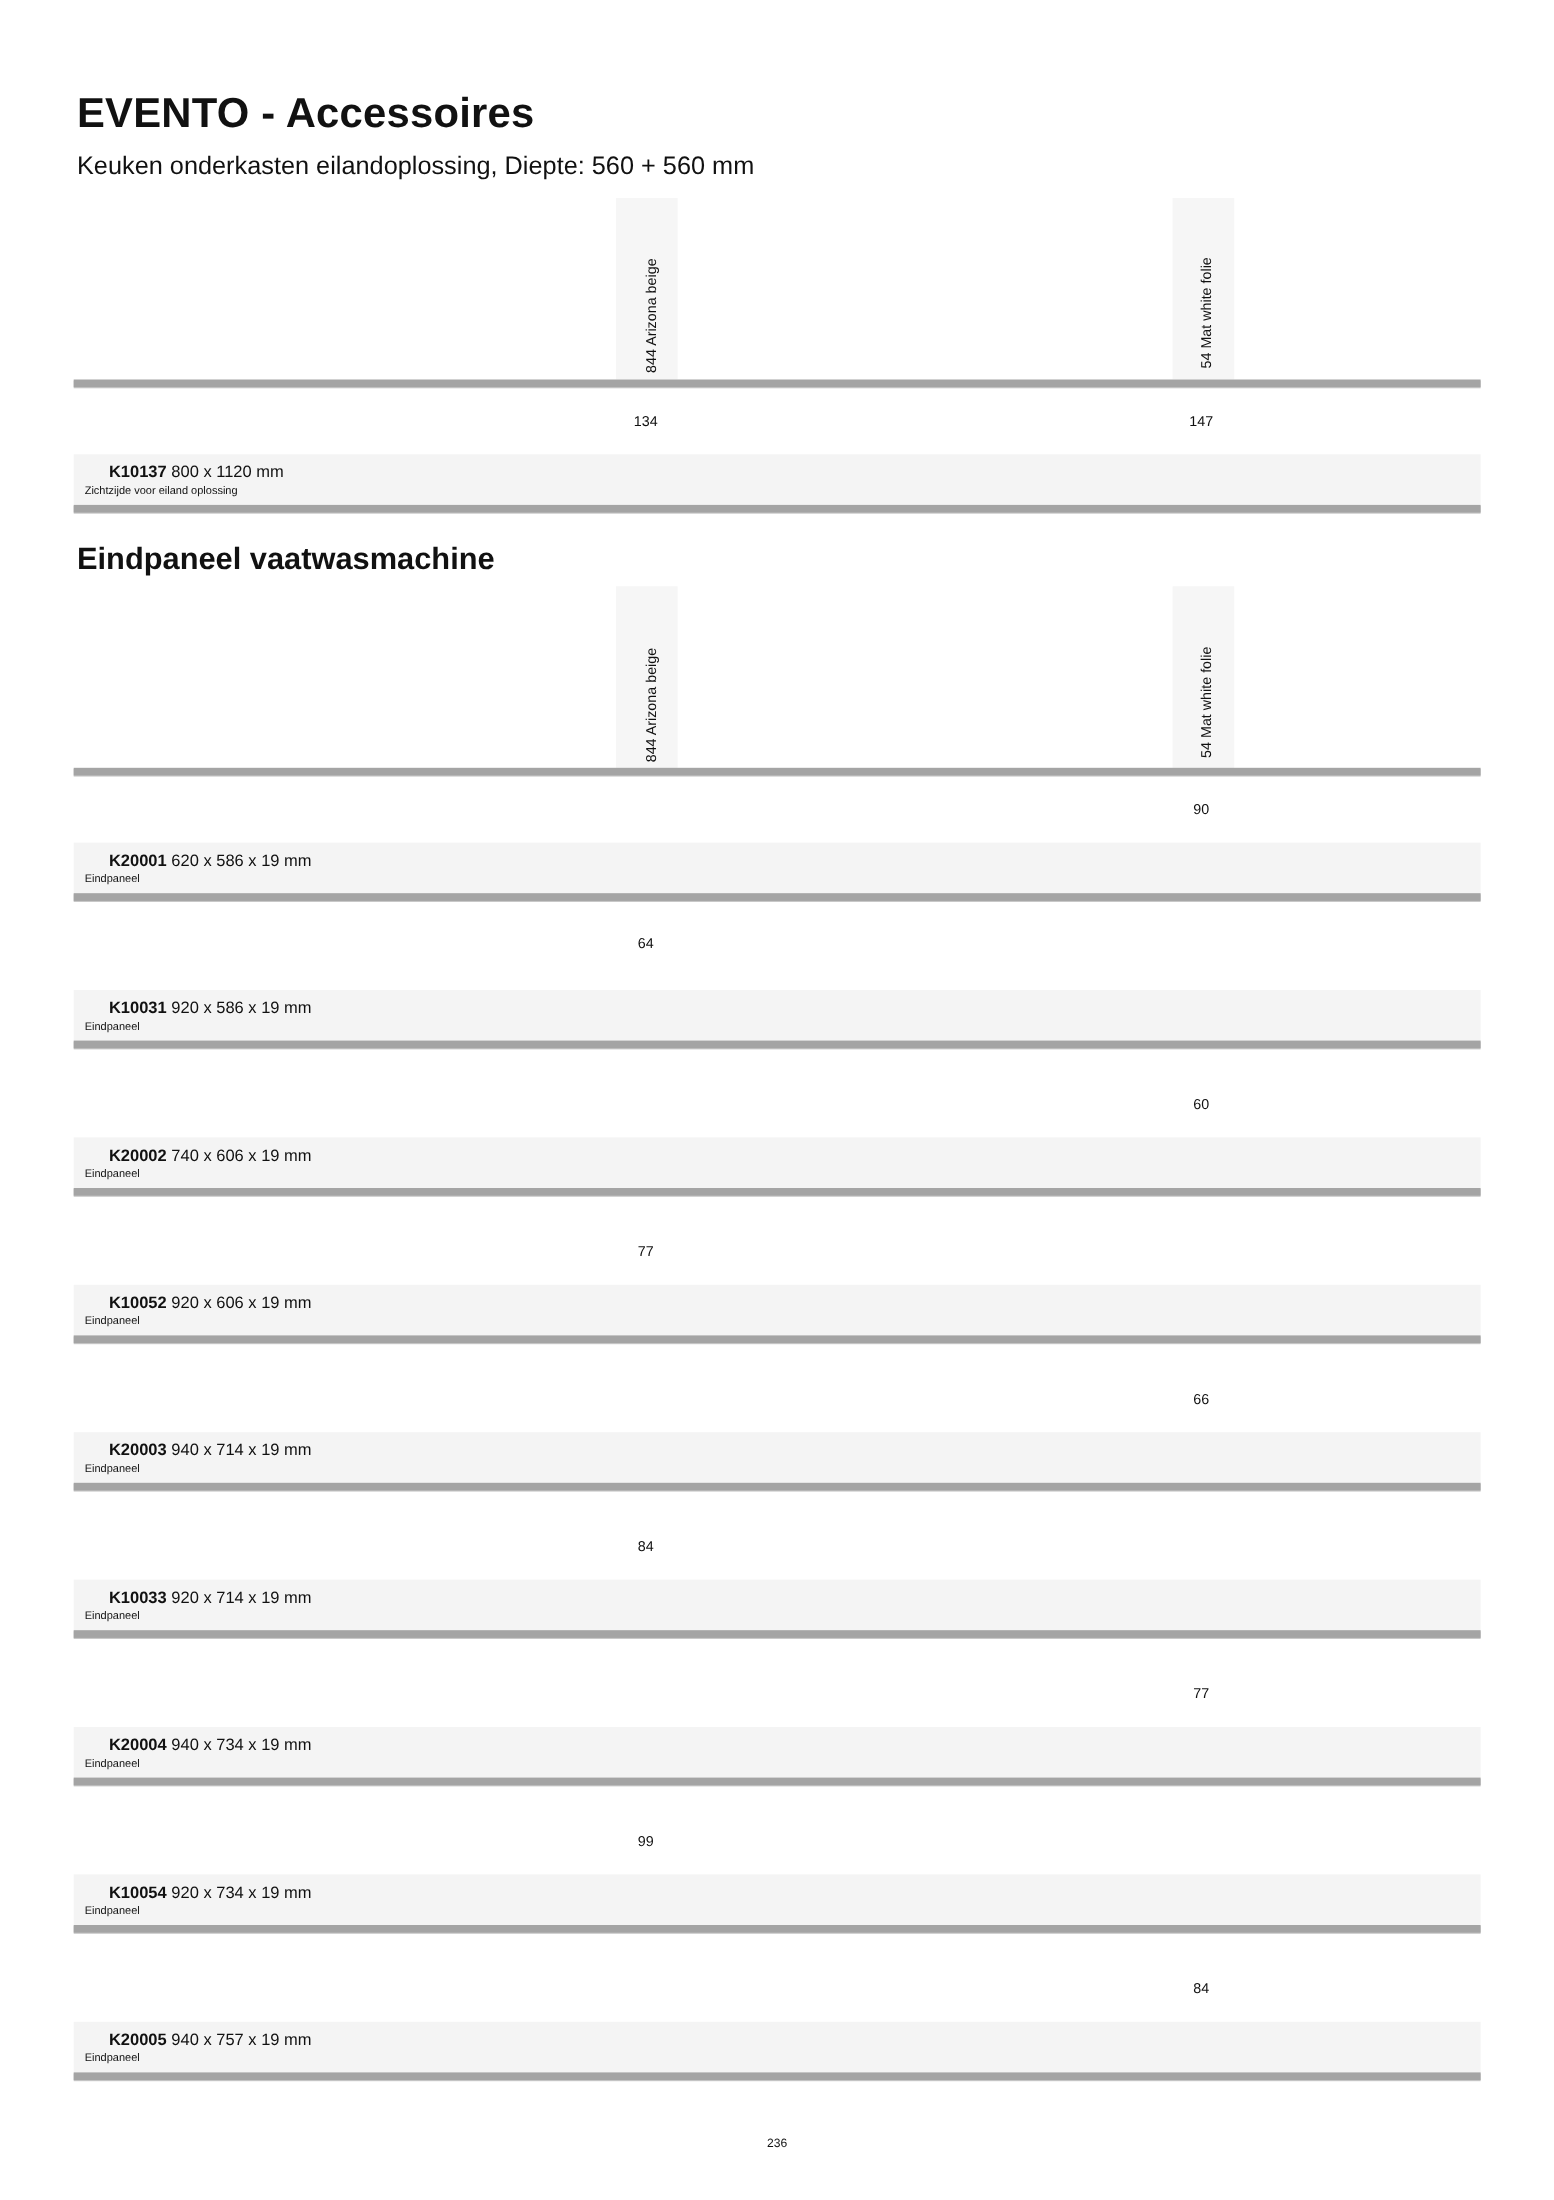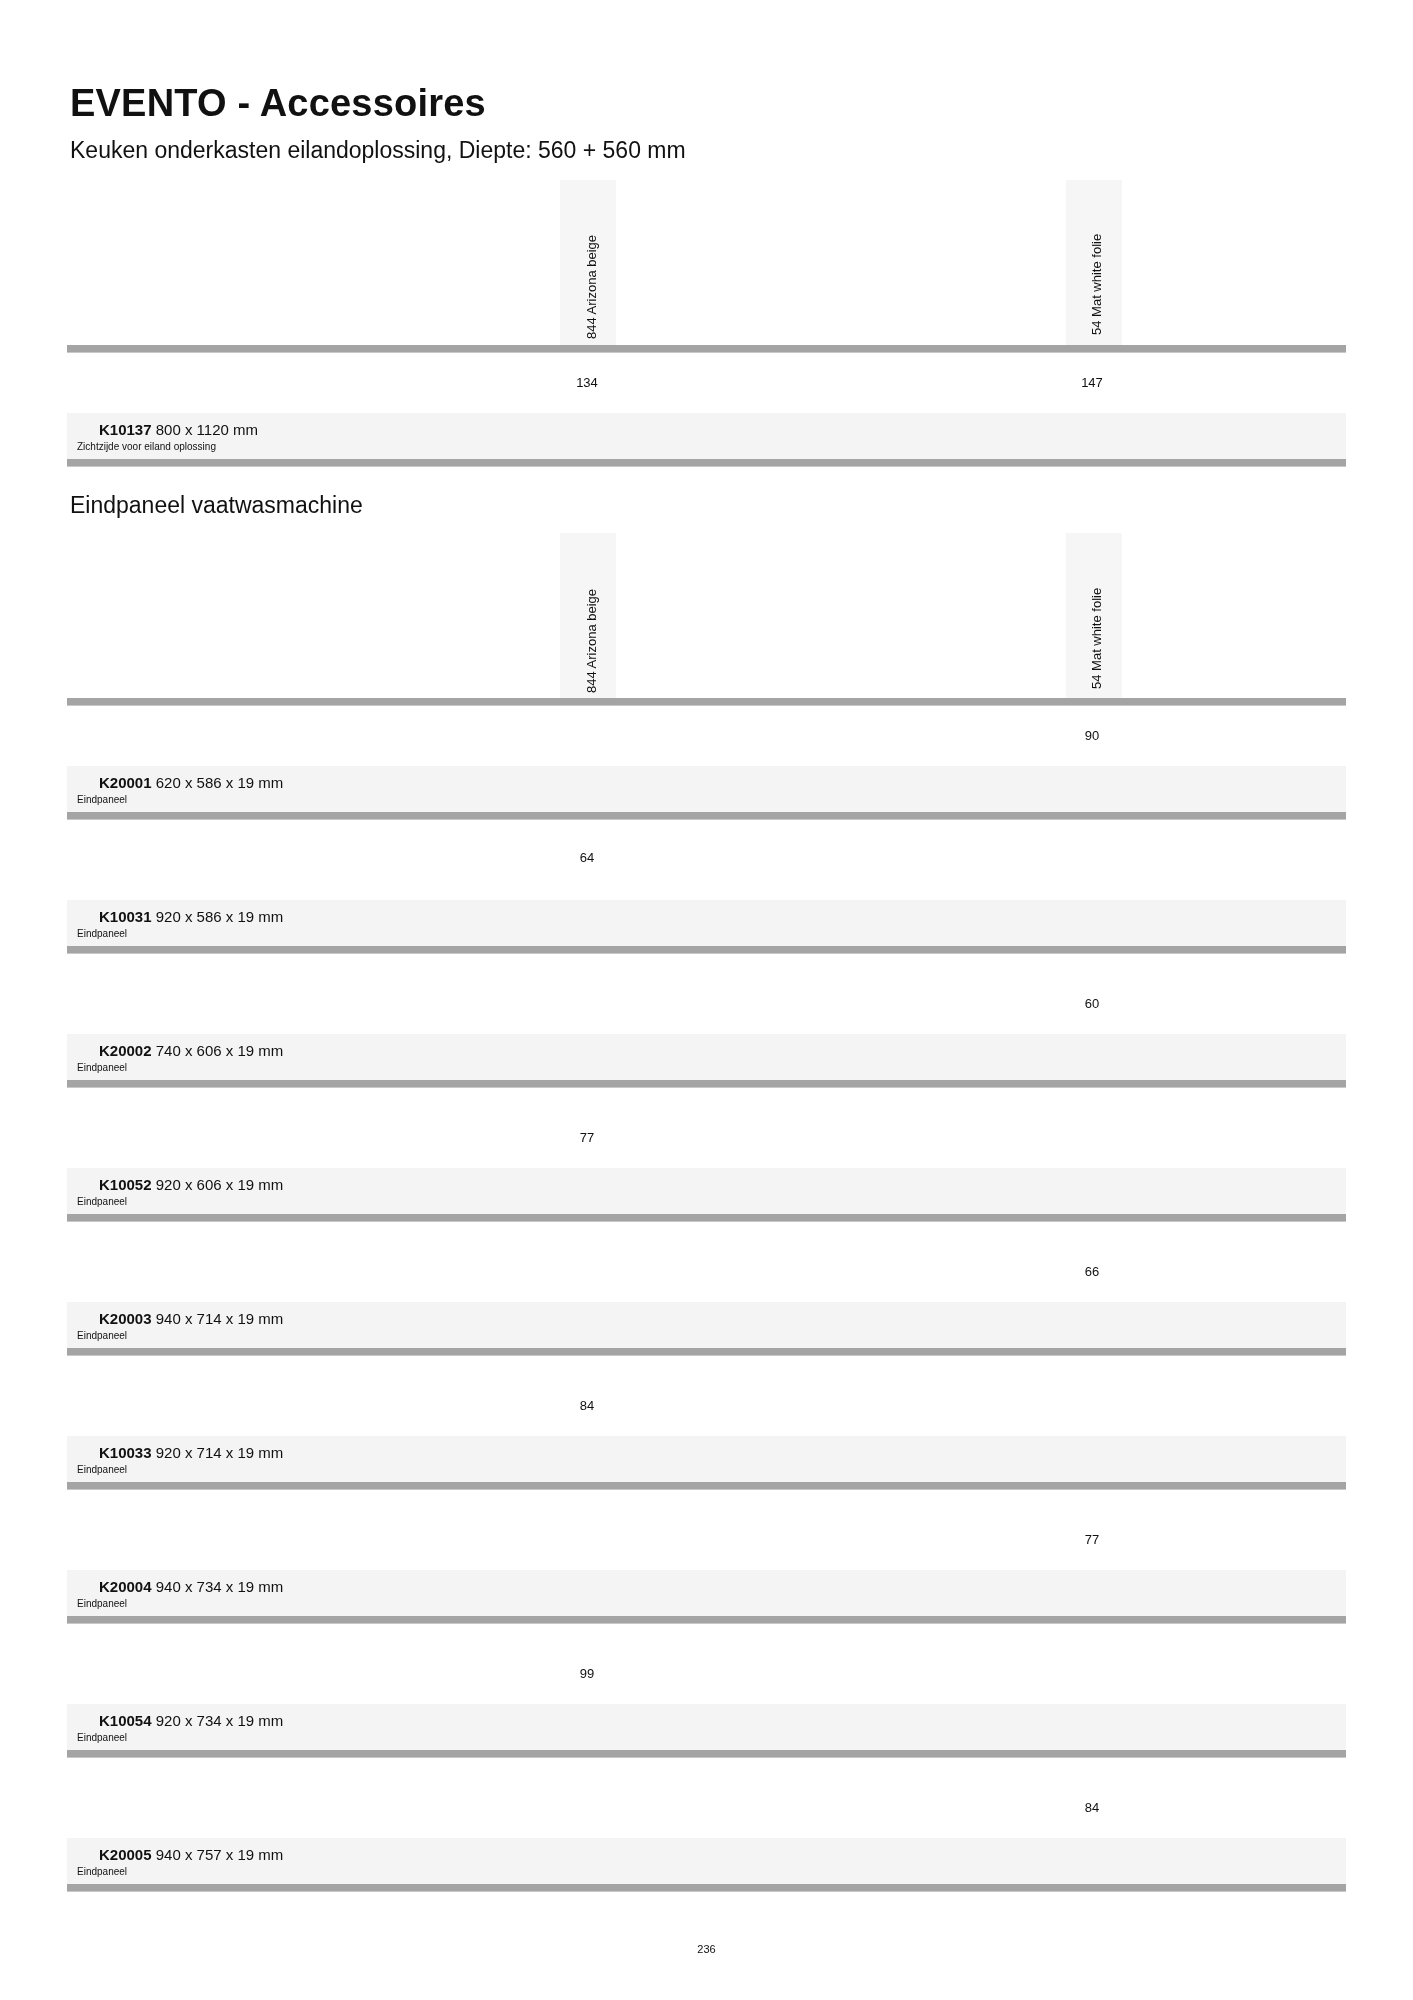--- a/index.html
+++ b/index.html
@@ -1,21 +1,21 @@
 <!DOCTYPE html>
 <html><head>
   <meta charset="utf-8">
   <style>
     html, body { margin: 0; padding: 0; background: #ffffff; }
     body { width: 1413px; height: 2000px; position: relative; overflow: hidden;
            font-family: "Liberation Sans", sans-serif; color: #111; }
     .abs { position: absolute; }
     .title { left: 70px; top: 82px; font-size: 38px; font-weight: bold; letter-spacing: 0.2px; }
     .subtitle { left: 70px; top: 137px; font-size: 23px; }
-    .section-title { font-size: 23px; left: 70px; }
+    .section-title { font-size: 28px; left: 70px; font-weight: bold; }
 
     .col-header-band { position: absolute; width: 56px; background: #f6f6f6; }
     .col-header-text { position: absolute; font-size: 13px; white-space: nowrap;
                        transform-origin: left top; transform: rotate(-90deg); }
     .bar { position: absolute; left: 67px; width: 1279px; height: 7px; background: #a4a4a4;
            box-shadow: 0 1px 0 #c8c8c8; }
 
     .price { position: absolute; font-size: 13px; width: 60px; text-align: center; }
     .row-band { position: absolute; left: 67px; width: 1279px; height: 47px; background: #f4f4f4; }
     .row-code { position: absolute; left: 10px; top: 8px; font-size: 15px; white-space: nowrap; margin-left: 22px; }

